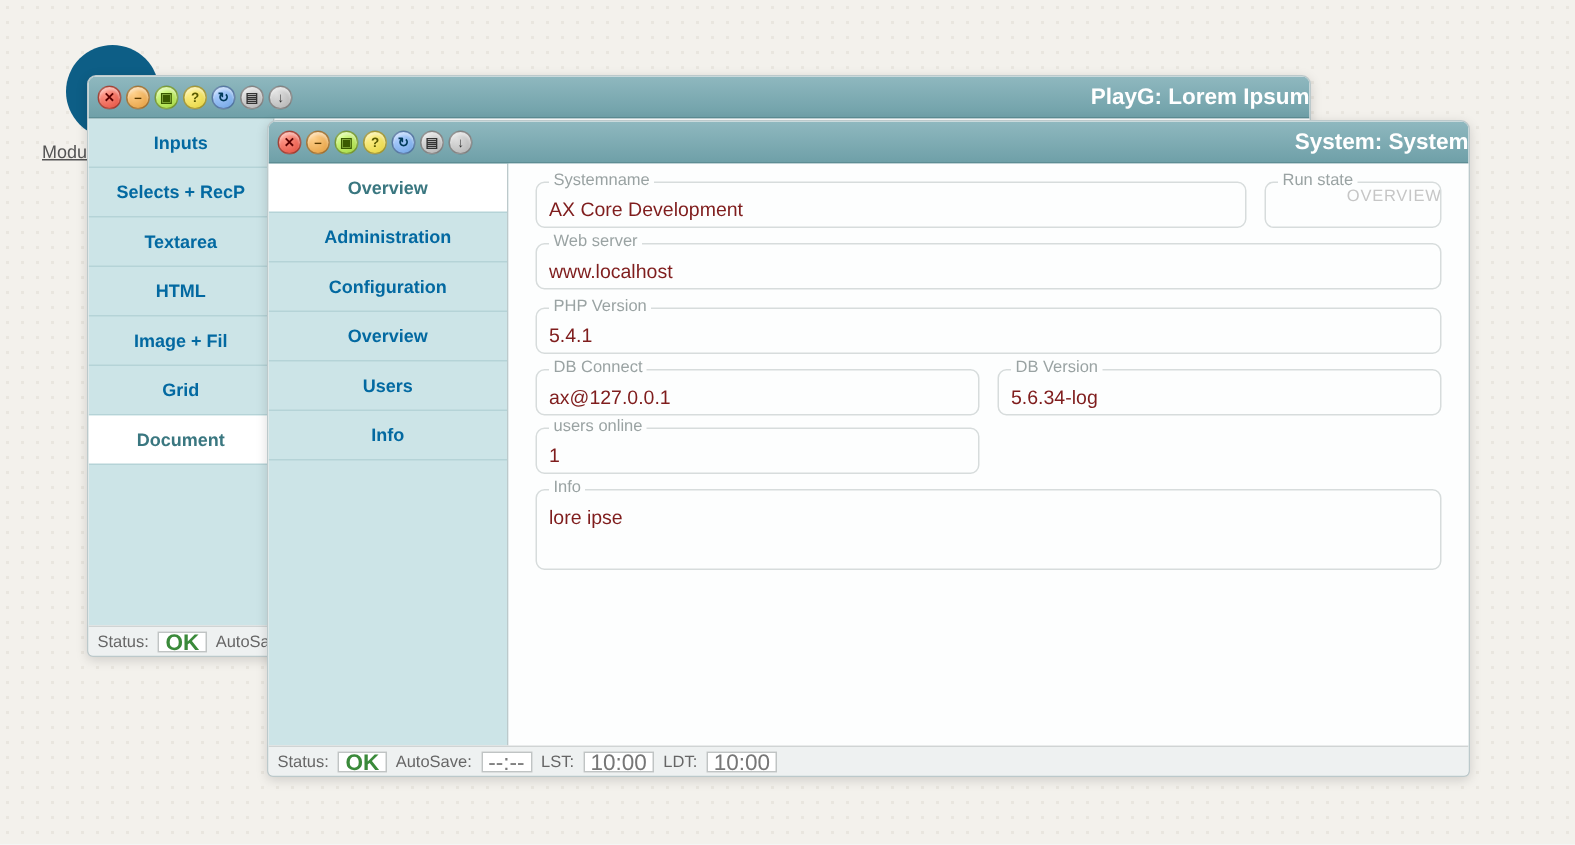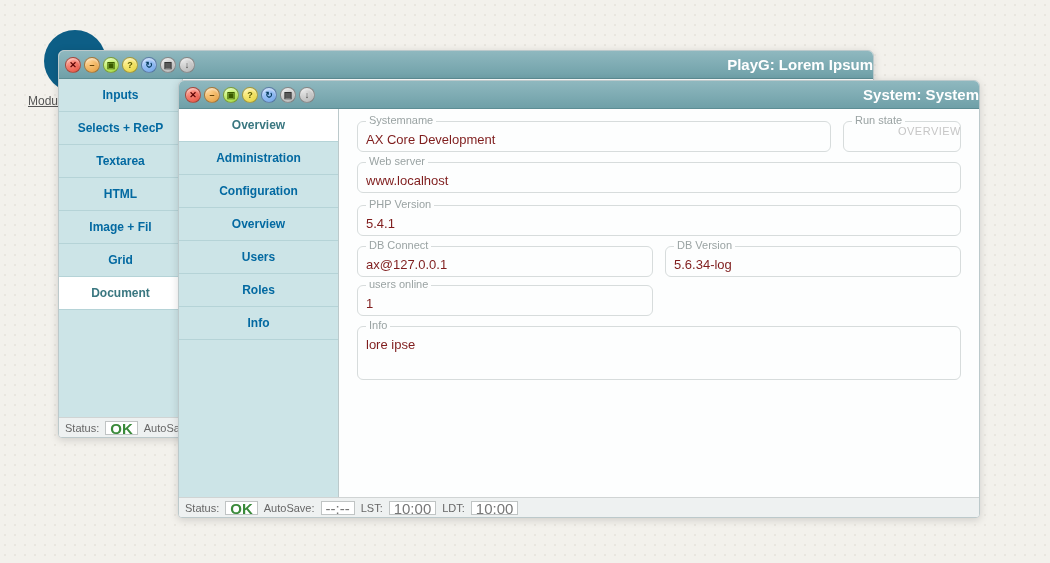--- a/index.html
+++ b/index.html
@@ -231,21 +231,20 @@
     </div>
     <div class="tb-title">System: System</div>
   </div>
   <div class="body">
     <div class="sidebar">
       <div class="side-item active">Overview</div>
       <div class="side-item">Administration</div>
       <div class="side-item">Configuration</div>
       <div class="side-item">Overview</div>
       <div class="side-item">Users</div>
-      <div class="side-item">Roles</div>
       <div class="side-item">Info</div>
     </div>
     <div class="main">
       <div class="section-label">OVERVIEW</div>
 
       <div class="row1">
         <div class="field" style="flex:1.6">
           <span class="flabel">Systemname</span>
           <div class="fval">AX Core Development</div>
         </div>

